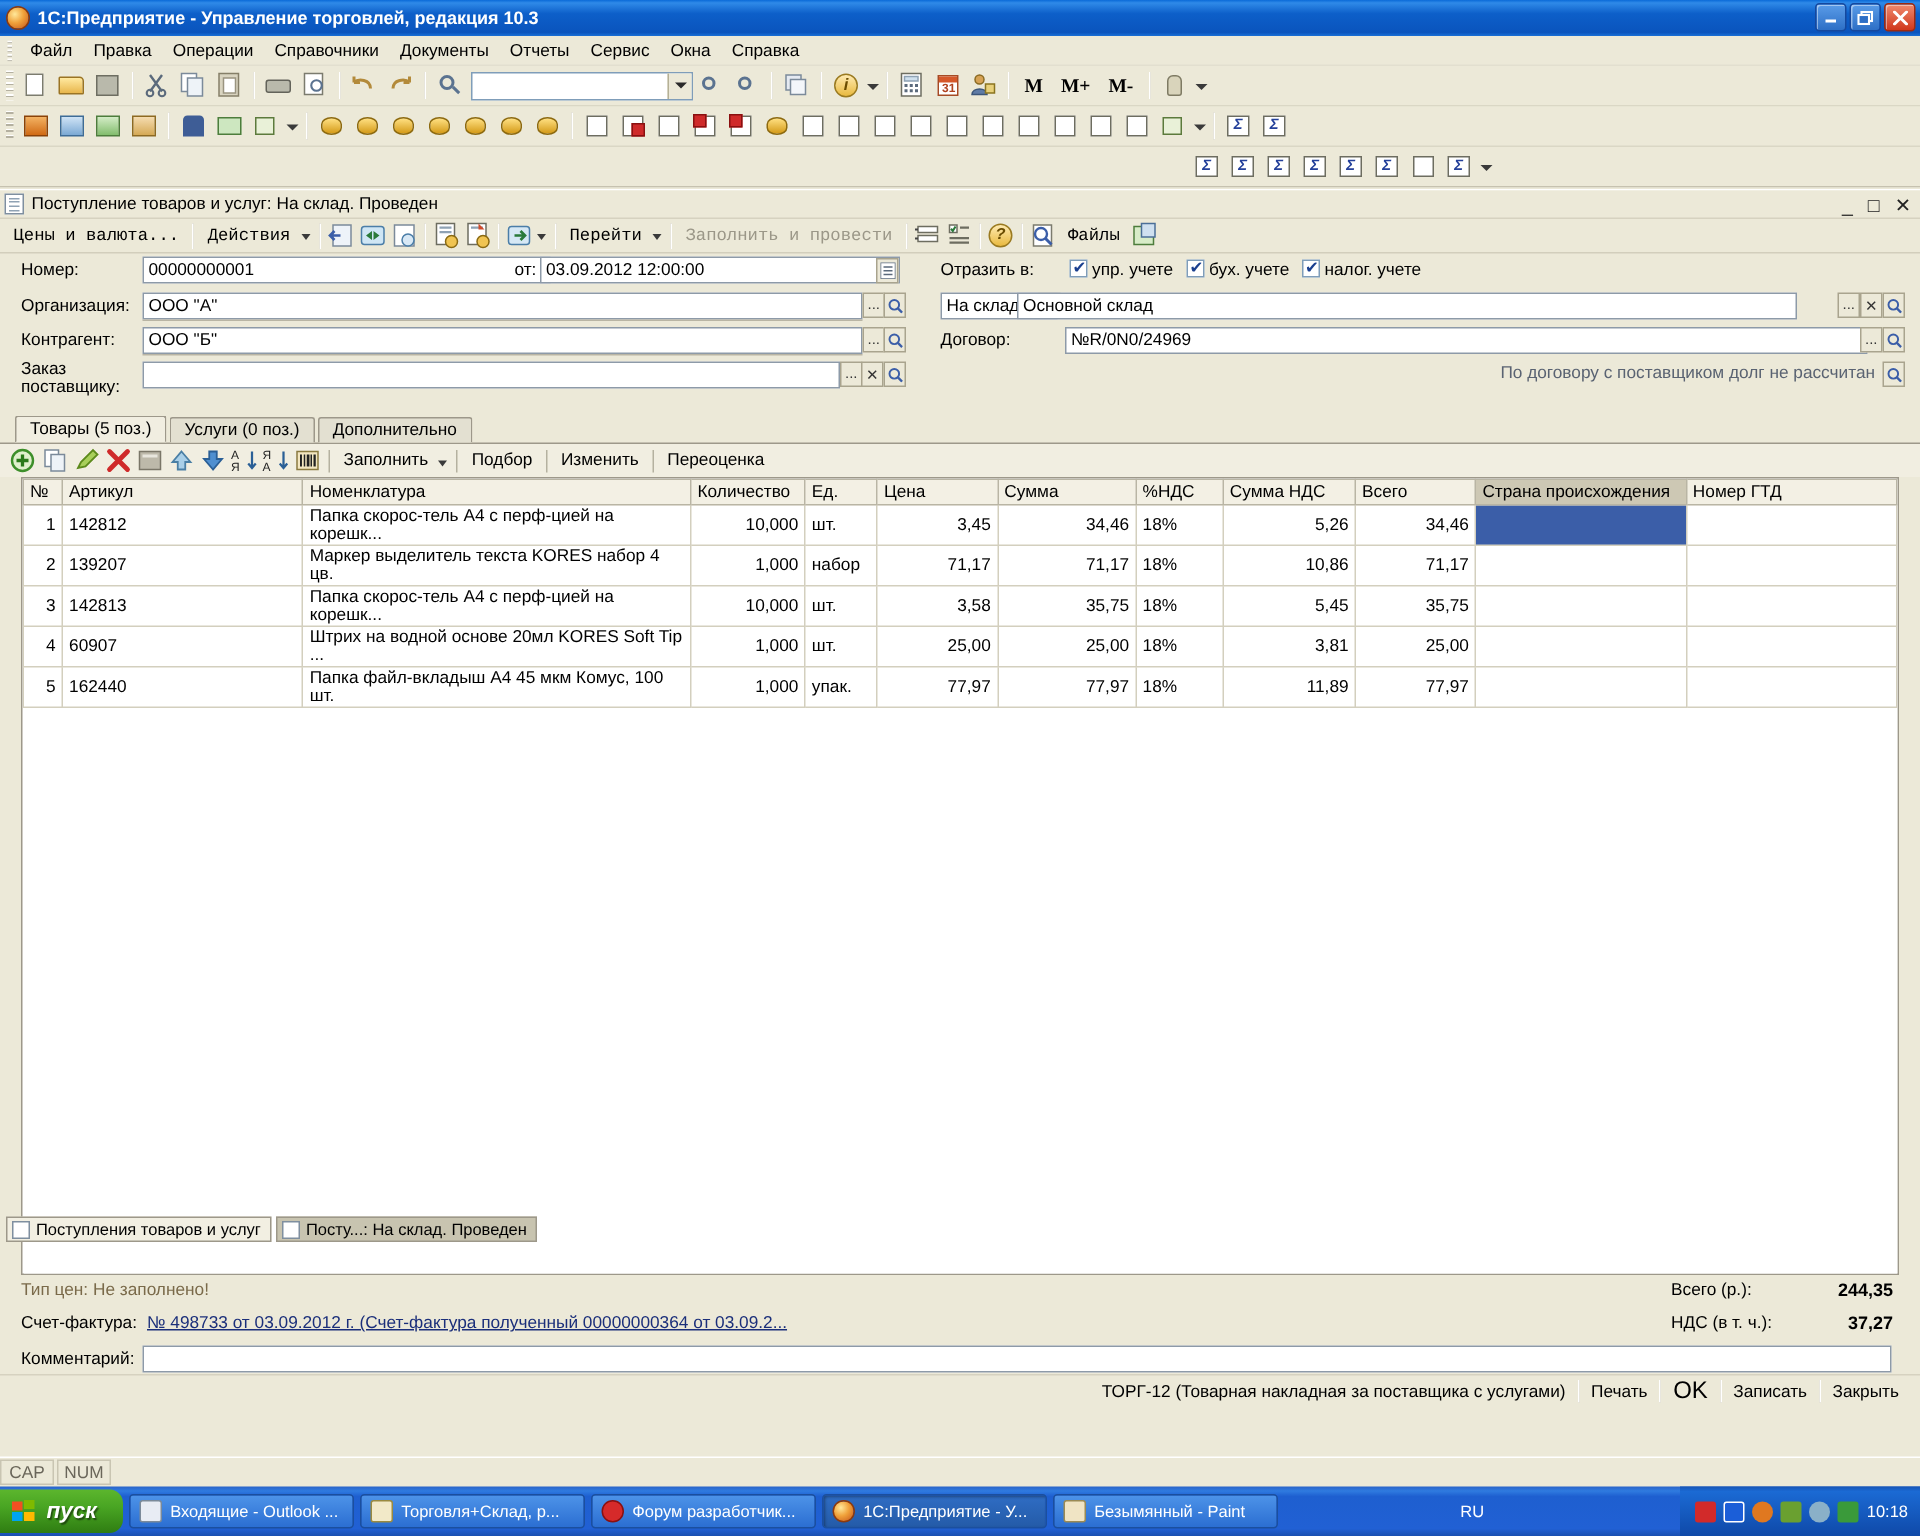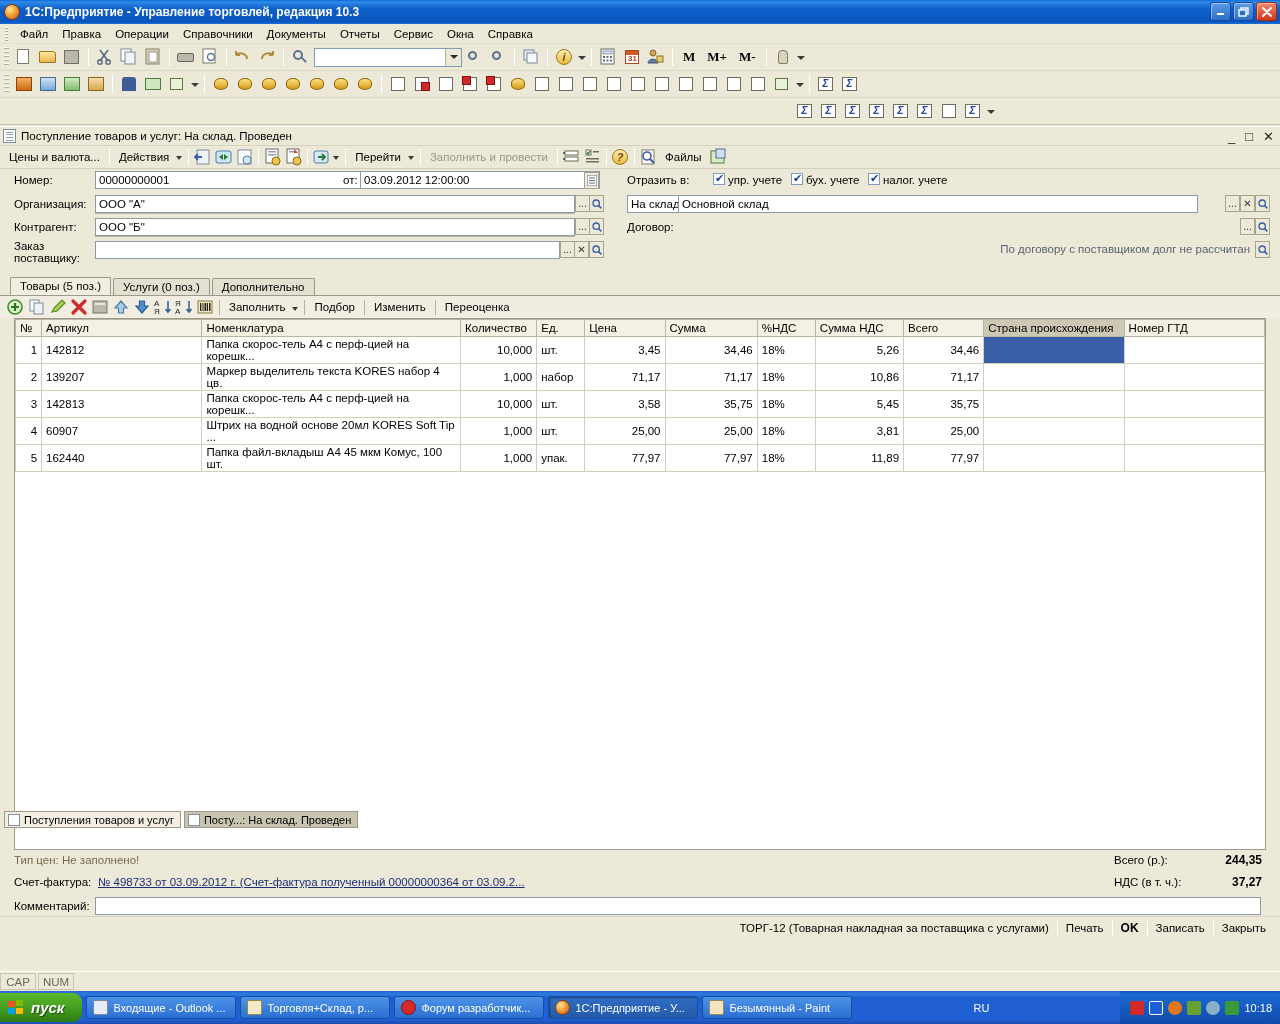--- a/index.html
+++ b/index.html
@@ -116,21 +116,21 @@
   .doc-title { height: 19px; background: #ece9d8; display: flex; align-items: center;
     padding-left: 3px; font-size: 11.5px; border-bottom: 1px solid #d6d2c0; position: relative; }
   .doc-title .di { width: 13px; height: 14px; margin-right: 5px; background: #fff; border: 1px solid #7f8f9f; position: relative; flex: none; }
   .doc-title .di::after { content: ""; position: absolute; left: 2px; top: 2px; right: 2px; height: 1px;
     box-shadow: 0 2px 0 #8fa2b4, 0 5px 0 #8fa2b4, 0 8px 0 #8fa2b4; background: #8fa2b4; }
   .doc-wbtns { position: absolute; right: 6px; top: 0; height: 19px; display: flex; align-items: center; gap: 10px;
     font-size: 13px; color: #222; }
   .doc-wbtns span { cursor: default; line-height: 12px; }
 
   .doc-toolbar { height: 23px; background: #ece9d8; display: flex; align-items: center; padding-left: 3px;
-    border-bottom: 1px solid #d2cebc; }
+    border-bottom: 1px solid #d2cebc; font-family: Liberation Mono, monospace; }
   .dtb-btn { font-size: 11.5px; padding: 2px 6px; white-space: nowrap; }
   .dtb-btn.dim { color: #9b9788; }
   .dtb-sep { width: 1px; height: 17px; background: #b0ac9a; border-right: 1px solid #fff; margin: 0 3px; flex: none; }
   .dtb-ico { width: 21px; height: 20px; position: relative; flex: none; }
   .dtb-arrow { width: 10px; position: relative; height: 20px; flex: none; }
   .dtb-arrow::after { content: ""; position: absolute; left: 1px; top: 9px;
     border-left: 3.5px solid transparent; border-right: 3.5px solid transparent; border-top: 4px solid #3a3a3a; }
 
   
   .form { position: relative; padding: 6px 0 0 0; height: 108px; }
@@ -173,21 +173,21 @@
   
   .footer { position: relative; height: 66px; }
   .tot-lbl { position: absolute; font-size: 11.5px; }
   .tot-val { position: absolute; font-size: 12px; font-weight: bold; text-align: right; }
   .cmt { position: absolute; background: #fff; border: 1px solid #8d9aa8; height: 18px; }
   .slink { position: absolute; font-size: 11.5px; color: #1b2f7a; text-decoration: underline; }
 
   .btnbar { height: 22px; display: flex; align-items: center; justify-content: flex-end;
     border-top: 1px solid #d6d2c0; padding-right: 6px; }
   .bb { font-size: 11.5px; padding: 2px 8px; white-space: nowrap; }
-  .bb.bold { font-weight: bold; font-size: 12px; }
+  .bb.bold { font-weight: normal; font-size: 16px; }
   .bb-sep { width: 1px; height: 15px; background: #b5b1a0; border-right: 1px solid #fff; }
 
   
   .wtabs { position: absolute; left: 0; top: 810px; width: 1280px; height: 19px;
     display: flex; align-items: center; padding-left: 4px; gap: 3px; }
   .wtab { height: 17px; border: 1px solid #9d988a; background: #f2efe2; display: flex; align-items: center;
     padding: 0 6px 0 3px; font-size: 11px; }
   .wtab.active { background: #c8c4b0; }
   .wtab .wi { width: 12px; height: 12px; margin-right: 4px; background: #fff; border: 1px solid #7f8f9f; flex: none; }
 
@@ -705,20 +705,23 @@
     <span class="fbtn" style="position:absolute;left:1225px;top:26px">...</span>
     <span class="fbtn" style="position:absolute;left:1240px;top:26px">✕</span>
     <span class="fbtn" style="position:absolute;left:1255px;top:26px">
       <svg width="10" height="10">
           <circle cx="4.2" cy="4.2" r="3.2" fill="none" stroke="#3b5ea8" stroke-width="1.3"></circle>
           <path d="M6.6 6.6 L9.4 9.4" stroke="#3b5ea8" stroke-width="1.5"></path>
         </svg>
     </span>
 
     <span class="lbl" style="left:627px; top:52px">Договор:</span>
+    <div class="fld" style="left:710px; top:49px; width:535px">
+      <span>№R/0N0/24969</span>
+    </div>
     <span class="fbtn" style="position:absolute;left:1240px;top:49px">...</span>
     <span class="fbtn" style="position:absolute;left:1255px;top:49px">
       <svg width="10" height="10">
           <circle cx="4.2" cy="4.2" r="3.2" fill="none" stroke="#3b5ea8" stroke-width="1.3"></circle>
           <path d="M6.6 6.6 L9.4 9.4" stroke="#3b5ea8" stroke-width="1.5"></path>
         </svg>
     </span>
 
     <span class="linkgray" style="right:30px; top:74px">По договору с поставщиком долг не рассчитан</span>
     <span class="fbtn" style="position:absolute;left:1255px;top:72px">

